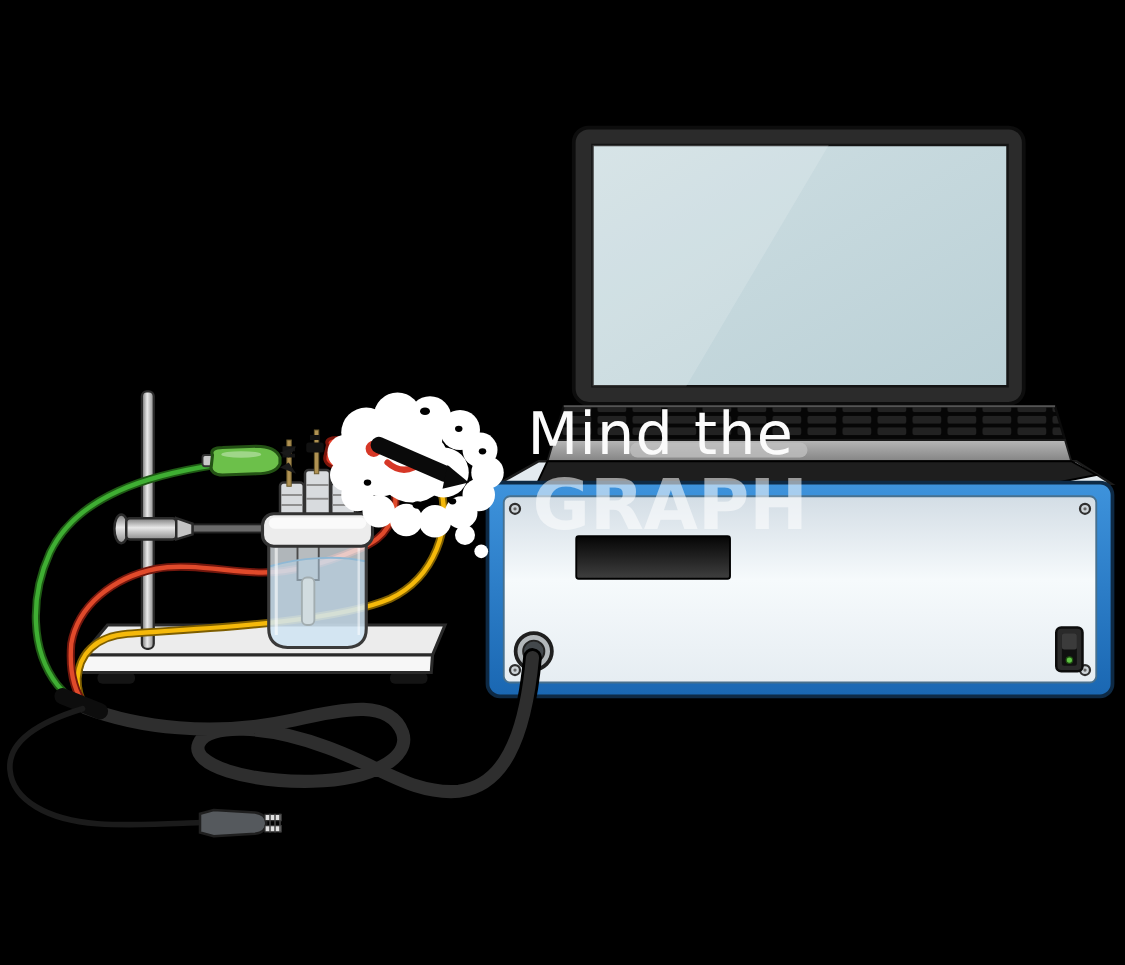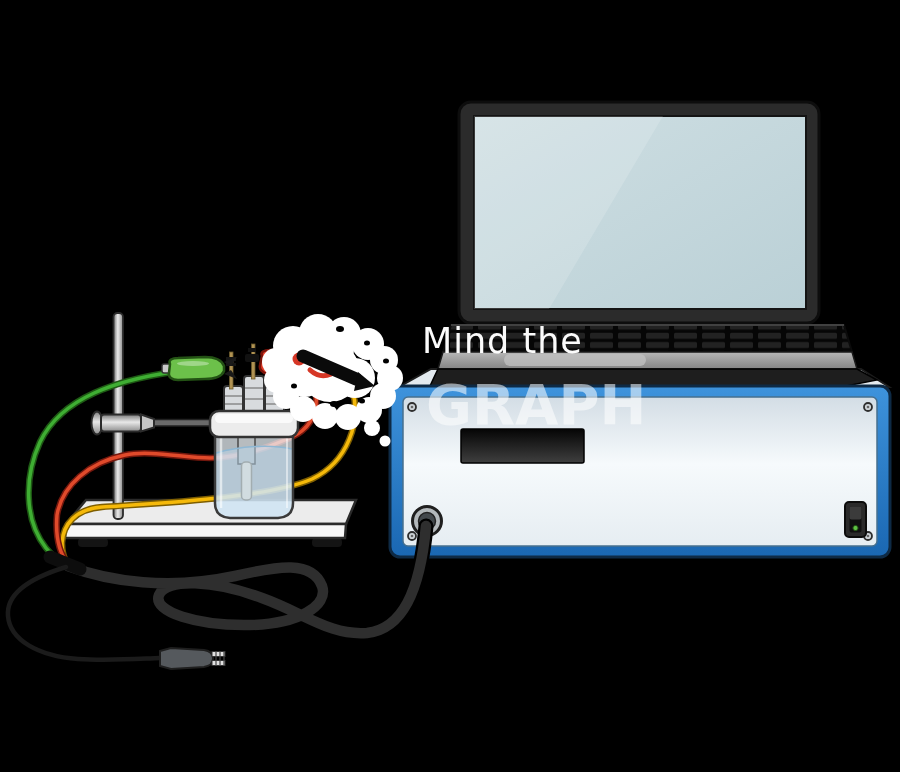--- a/index.html
+++ b/index.html
@@ -1,19 +1,19 @@
 <!DOCTYPE html>
 <html><head>
 <meta charset="utf-8">
 <style>
   html,body{margin:0;padding:0;background:#000;}
   .scene{position:relative;width:900px;height:772px;background:#000;overflow:hidden;
          font-family:"DejaVu Sans", sans-serif;}
   .scene svg{position:absolute;left:0;top:0;}
-  .wm-line1{position:absolute;left:422px;top:322px;font-size:35px;line-height:1.1;
+  .wm-line1{position:absolute;left:422px;top:322px;font-size:47px;line-height:1.1;
             color:#fbfbfb;letter-spacing:1px;white-space:nowrap;}
   .wm-line2{position:absolute;left:426px;top:376px;font-size:56px;line-height:1.05;
             font-weight:bold;color:rgba(255,255,255,0.55);letter-spacing:0px;white-space:nowrap;}
 </style>
 </head>
 <body>
 
 <div class="scene">
 <svg width="900" height="772" viewBox="0 0 900 772">
   <defs>

